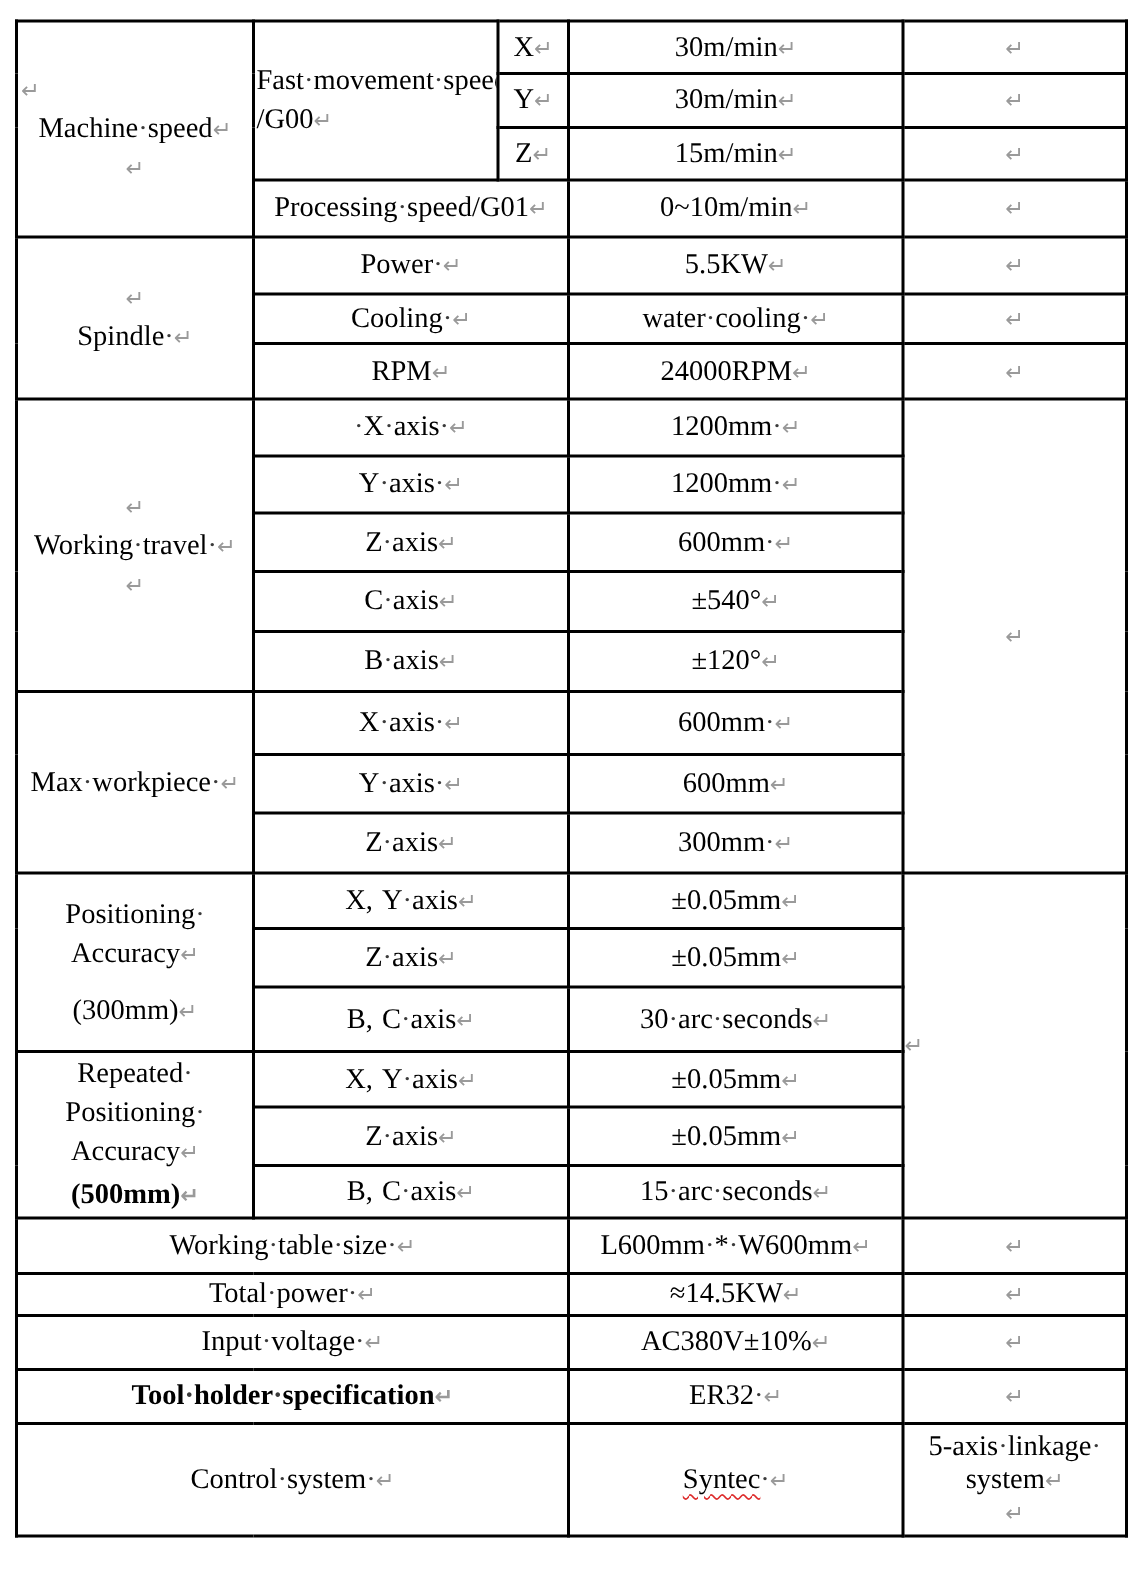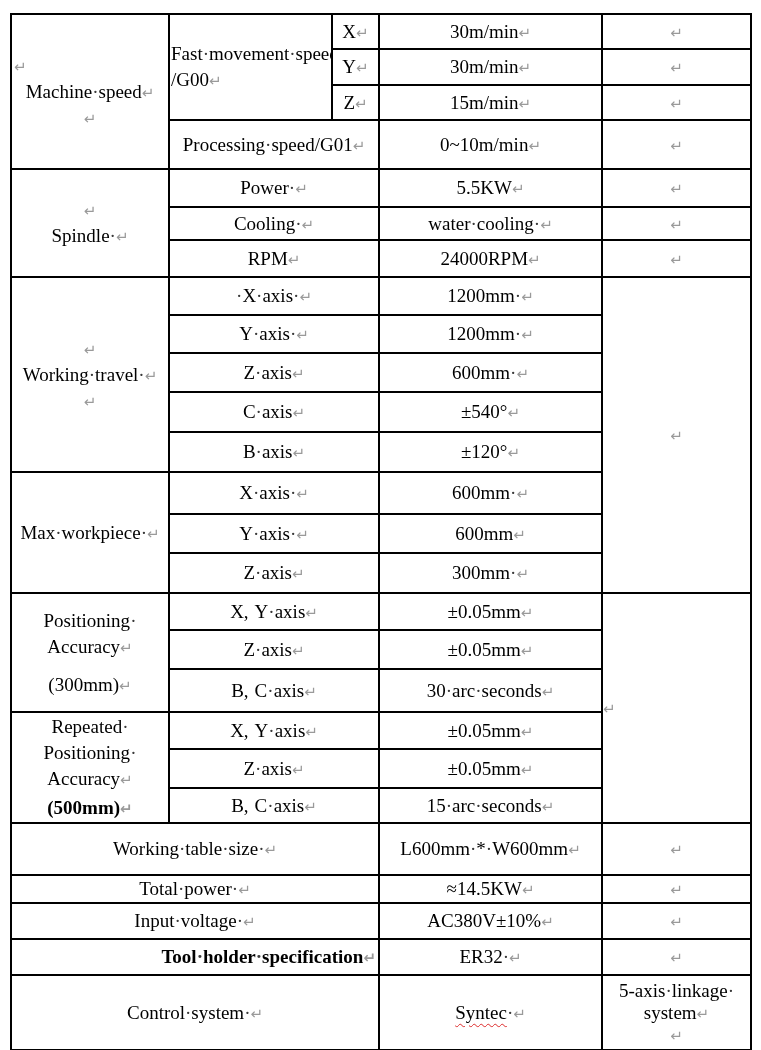--- a/index.html
+++ b/index.html
@@ -3,21 +3,21 @@
 <meta charset="utf-8">
 <style>
   html,body{margin:0;padding:0;background:#ffffff;}
   .page{position:relative;width:761px;height:1050px;background:#ffffff;overflow:hidden;
         font-family:"Liberation Serif","DejaVu Serif",serif;color:#000;}
   table.spec{position:absolute;left:10px;top:13px;border-collapse:collapse;table-layout:fixed;width:740px;}
   td{border:2px solid #000;text-align:center;vertical-align:middle;
      font-size:19px;line-height:26px;padding:0 2px;overflow:hidden;}
   td.leftcell{text-align:left;padding:0 1px;}
   td.noteleft{text-align:left;padding:0;}
-  td.bold{font-weight:bold;text-align:right;}
+  td.bold{font-weight:bold;}
   .p{line-height:26px;}
   .p.left{text-align:left;}
   .gap{margin-top:12px;}
   .gap-sm{margin-top:3px;font-weight:bold;}
   .note-multi .p{line-height:22px;}
   
   .dot{color:#3a3a3a;}
   .ret{color:#9a9a9a;font-family:"DejaVu Sans",sans-serif;font-size:15px;line-height:1;}
   .enum-comma{padding-right:6px;}
   .wavy{text-decoration-line:underline;text-decoration-style:wavy;
@@ -51,21 +51,21 @@
     <tr style="height:36px">
       <td>Y<span class="ret">↵</span></td>
       <td>30m/min<span class="ret">↵</span></td>
       <td><span class="ret">↵</span></td>
     </tr>
     <tr style="height:35px">
       <td>Z<span class="ret">↵</span></td>
       <td>15m/min<span class="ret">↵</span></td>
       <td><span class="ret">↵</span></td>
     </tr>
-    <tr style="height:49px">
+    <tr style="height:38px">
       <td colspan="2">Processing<span class="dot">·</span>speed/G01<span class="ret">↵</span></td>
       <td>0~10m/min<span class="ret">↵</span></td>
       <td><span class="ret">↵</span></td>
     </tr>
 
     <tr style="height:38px">
       <td rowspan="3">
         <div class="p"><span class="ret">↵</span></div>
         <div class="p">Spindle<span class="dot">·</span><span class="ret">↵</span></div>
       </td>
@@ -153,21 +153,21 @@
     </tr>
     <tr style="height:39px">
       <td colspan="2">Z<span class="dot">·</span>axis<span class="ret">↵</span></td>
       <td>±0.05mm<span class="ret">↵</span></td>
     </tr>
     <tr style="height:35px">
       <td colspan="2">B<span class="enum-comma">,</span>C<span class="dot">·</span>axis<span class="ret">↵</span></td>
       <td>15<span class="dot">·</span>arc<span class="dot">·</span>seconds<span class="ret">↵</span></td>
     </tr>
 
-    <tr style="height:52px">
+    <tr style="height:37px">
       <td colspan="3">Working<span class="dot">·</span>table<span class="dot">·</span>size<span class="dot">·</span><span class="ret">↵</span></td>
       <td>L600mm<span class="dot">·</span>*<span class="dot">·</span>W600mm<span class="ret">↵</span></td>
       <td><span class="ret">↵</span></td>
     </tr>
     <tr style="height:28px">
       <td colspan="3">Total<span class="dot">·</span>power<span class="dot">·</span><span class="ret">↵</span></td>
       <td>≈14.5KW<span class="ret">↵</span></td>
       <td><span class="ret">↵</span></td>
     </tr>
     <tr style="height:36px">

